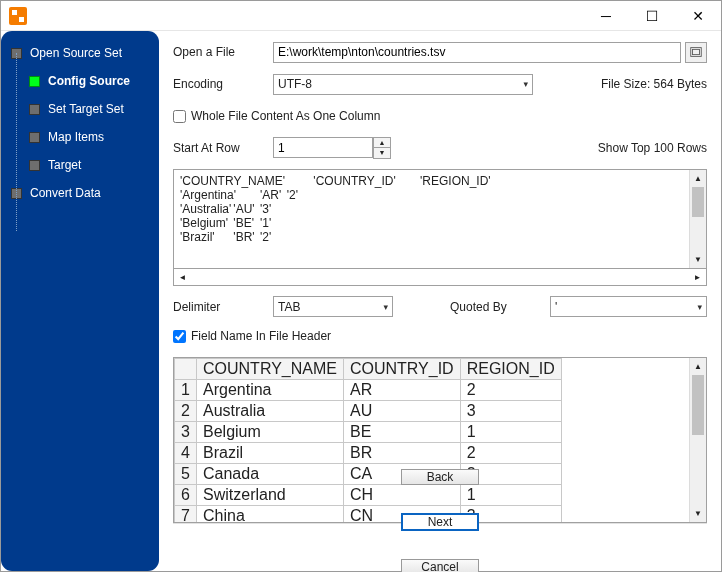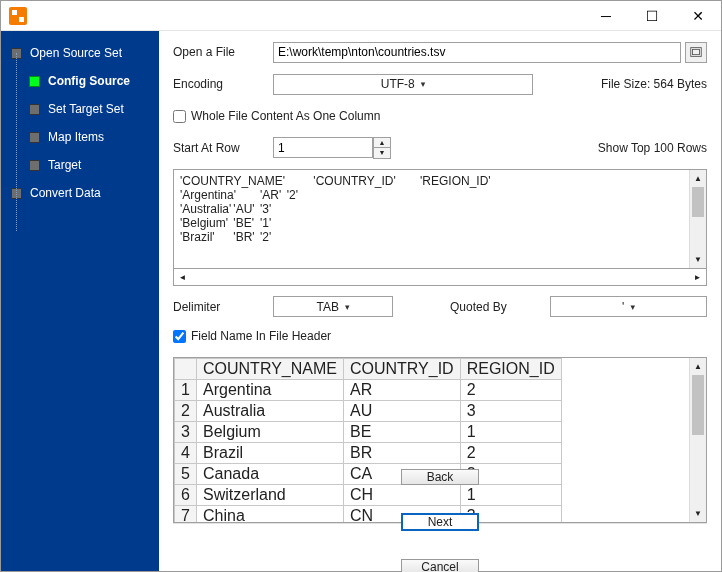--- a/index.html
+++ b/index.html
@@ -5,36 +5,36 @@
   * { box-sizing: border-box; }
   html, body { margin:0; padding:0; font-family: "Segoe UI", Tahoma, sans-serif; font-size:12px; color:#222; }
   .window { width:722px; height:572px; border:1px solid #9a9a9a; background:#fff; display:flex; flex-direction:column; position:relative; }
   .titlebar { height:30px; display:flex; align-items:center; background:#fff; border-bottom:1px solid #e6e6e6; }
   .win-icon { width:18px; height:18px; margin:0 8px; background:#f57c00; border-radius:2px; position:relative; }
   .win-icon::before { content:""; position:absolute; left:3px; top:3px; width:5px; height:5px; background:#fff; }
   .win-icon::after { content:""; position:absolute; right:3px; bottom:3px; width:5px; height:5px; background:#fff; }
   .titlebar-spacer { flex:1; }
   .win-btn { width:46px; height:30px; display:flex; align-items:center; justify-content:center; font-size:14px; color:#000; }
   .body { flex:1; display:flex; min-height:0; }
-  .sidebar { width:158px; background:#003a8c; color:#fff; padding-top:8px; position:relative; }
+  .sidebar { width:158px; background:#003a8c; color:#fff; padding-top:8px; position:relative;border-radius:11px; }
   .slabel { display:flex; align-items:center; height:28px; padding-left:10px; gap:8px; font-size:12px; }
   .slabel.sub { padding-left:28px; }
   .snode { width:11px; height:11px; background:#6e6e6e; border:1px solid #333; display:inline-block; }
   .snode.green { background:#00ff1a; border:1px solid #008c0f; }
   .slabel .txt { white-space:nowrap; }
   .slabel.active .txt { font-weight:700; }
   .vline { position:absolute; left:15px; top:22px; width:1px; height:178px; border-left:1px dotted #7fa0c7; }
   .content { flex:1; background:#fff; display:flex; flex-direction:column; padding:10px 14px 8px 14px; min-width:0;}
   .row { display:flex; align-items:center; margin-bottom:10px; min-height:22px; }
   .lbl { width:100px; }
   input[type=text], .select, .spin, .path-input { border:1px solid #a0a0a0; background:#fff; height:21px; padding:1px 4px; font-family:inherit; font-size:12px; }
   .path-input { flex:1; }
   .iconbtn { width:22px; height:21px; border:1px solid #a0a0a0; background:#f0f0f0; margin-left:4px; display:flex; align-items:center; justify-content:center; }
   .iconbtn svg { width:14px; height:14px; }
-  .select { display:flex; align-items:center; justify-content:center; padding-right:4px; }
+  .select { display:flex; align-items:center; justify-content:space-between; padding-right:4px; }
   .select.wide { width:260px; }
   .caret { margin-left:6px; font-size:9px; color:#333; }
   .chk { display:flex; align-items:center; gap:5px; }
   .chk input { width:13px; height:13px; margin:0; }
   .spin-wrap { display:flex; }
   .spin { width:100px; border-right:none; }
   .spinbtns { display:flex; flex-direction:column; border:1px solid #a0a0a0; }
   .spinbtns div { width:16px; height:10px; font-size:7px; line-height:9px; text-align:center; border-bottom:1px solid #a0a0a0; background:#f4f4f4 }
   .spinbtns div:last-child { border-bottom:none;}
   .preview { border:1px solid #a0a0a0; height:100px; overflow:hidden; position:relative; margin-bottom:10px; display:flex; }

